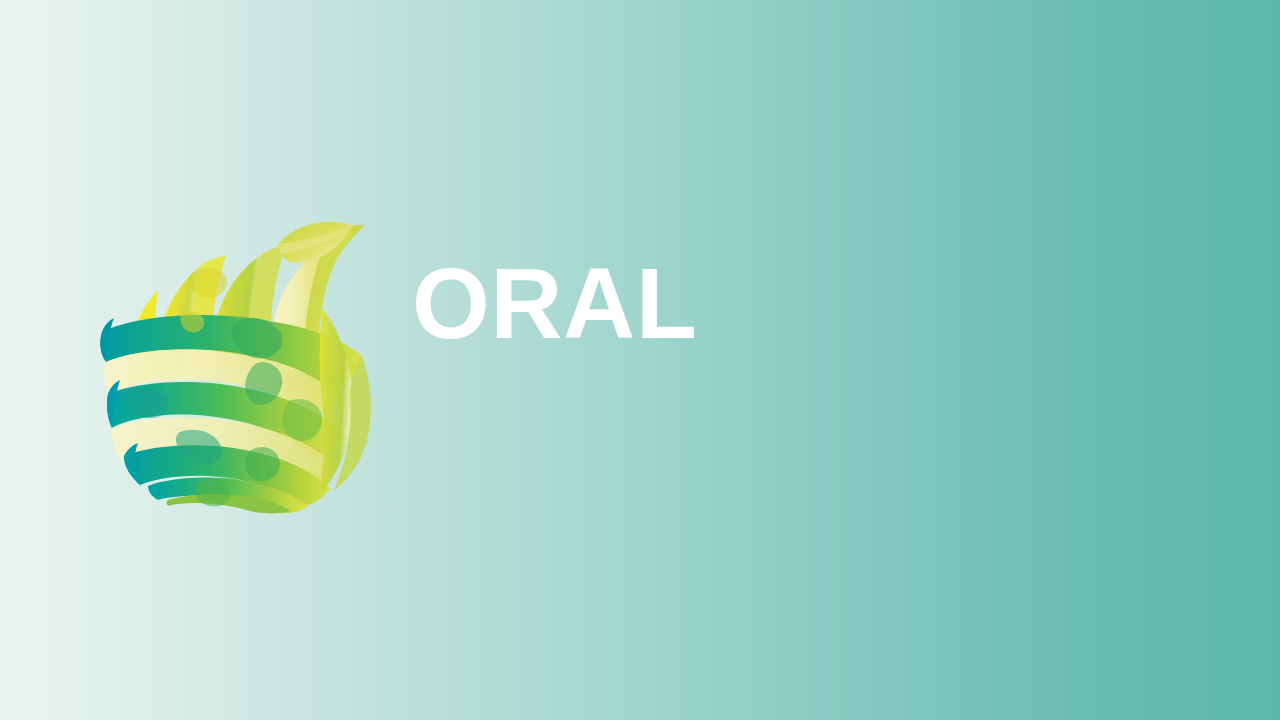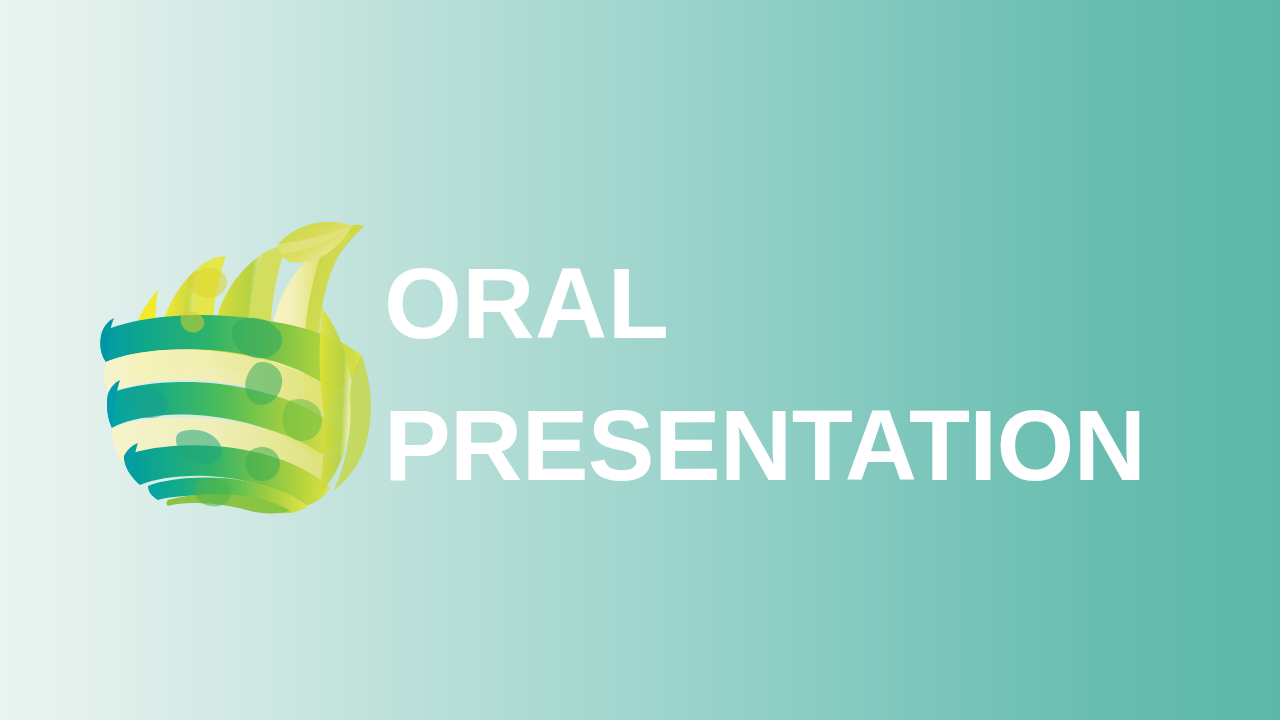--- a/index.html
+++ b/index.html
@@ -41,21 +41,21 @@
   }
   #logo-mark svg {
     display: block;
     width: 100%;
     height: 100%;
   }
 
   
   #title-block {
     position: absolute;
-    left: 384px;
+    left: 412px;
     top: 232px;
     width: 800px;
   }
   .title-line {
     color: #ffffff;
     font-family: "Liberation Sans", sans-serif;
     font-weight: bold;
     font-size: 100px;
     line-height: 142px;
     letter-spacing: 0.5px;
@@ -204,16 +204,15 @@
         <path d="M160 244 C172 240 184 248 184 260 C184 272 172 280 160 276
                  C150 272 146 258 152 250 C154 246 157 245 160 244 Z" fill="#3fae52"></path>
         <path d="M108 276 C120 272 132 278 134 288 C136 298 126 304 114 302
                  C102 300 96 290 100 282 C102 278 105 277 108 276 Z" fill="#4fb24c"></path>
       </g>
     </svg>
   </div>
 
   <div id="title-block">
     <div class="title-line" id="title-line-1">ORAL</div>
-    <div class="title-line" id="title-line-2">PRESENTATION</div>
   </div>
 
 </div>
 
 </body></html>

